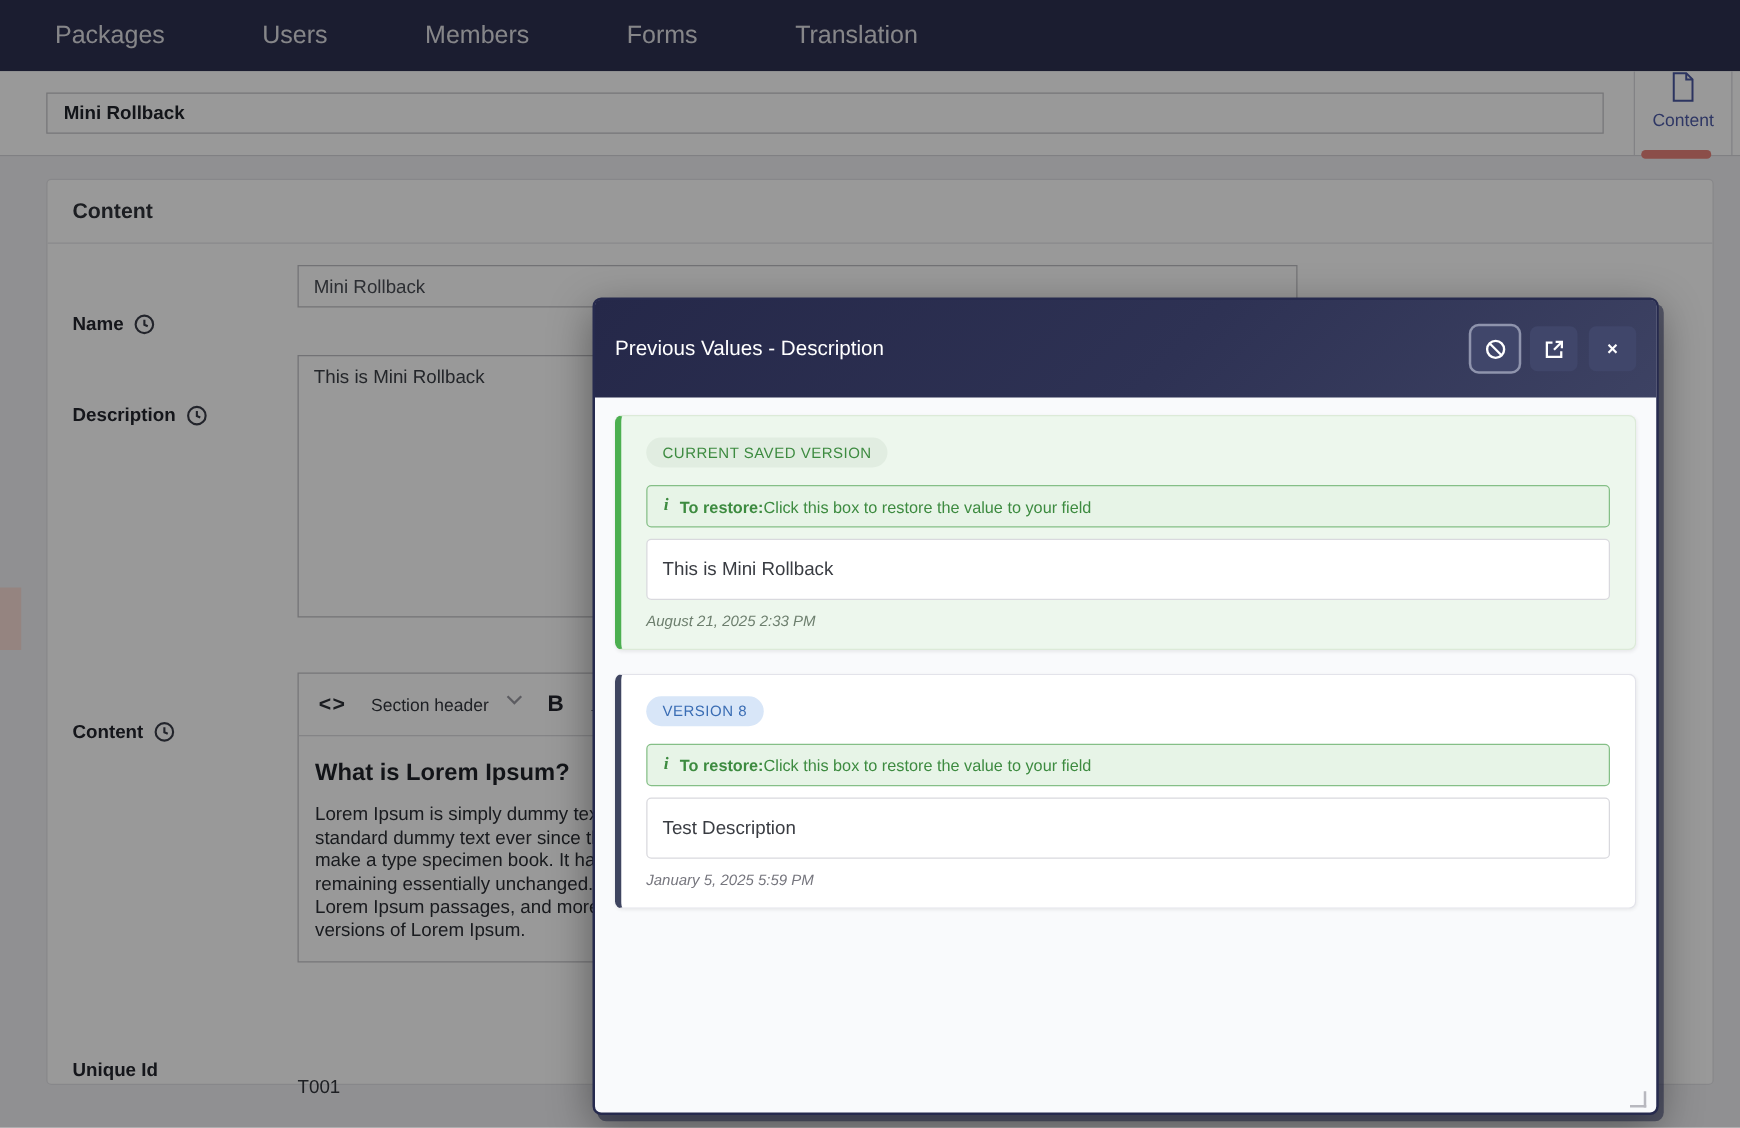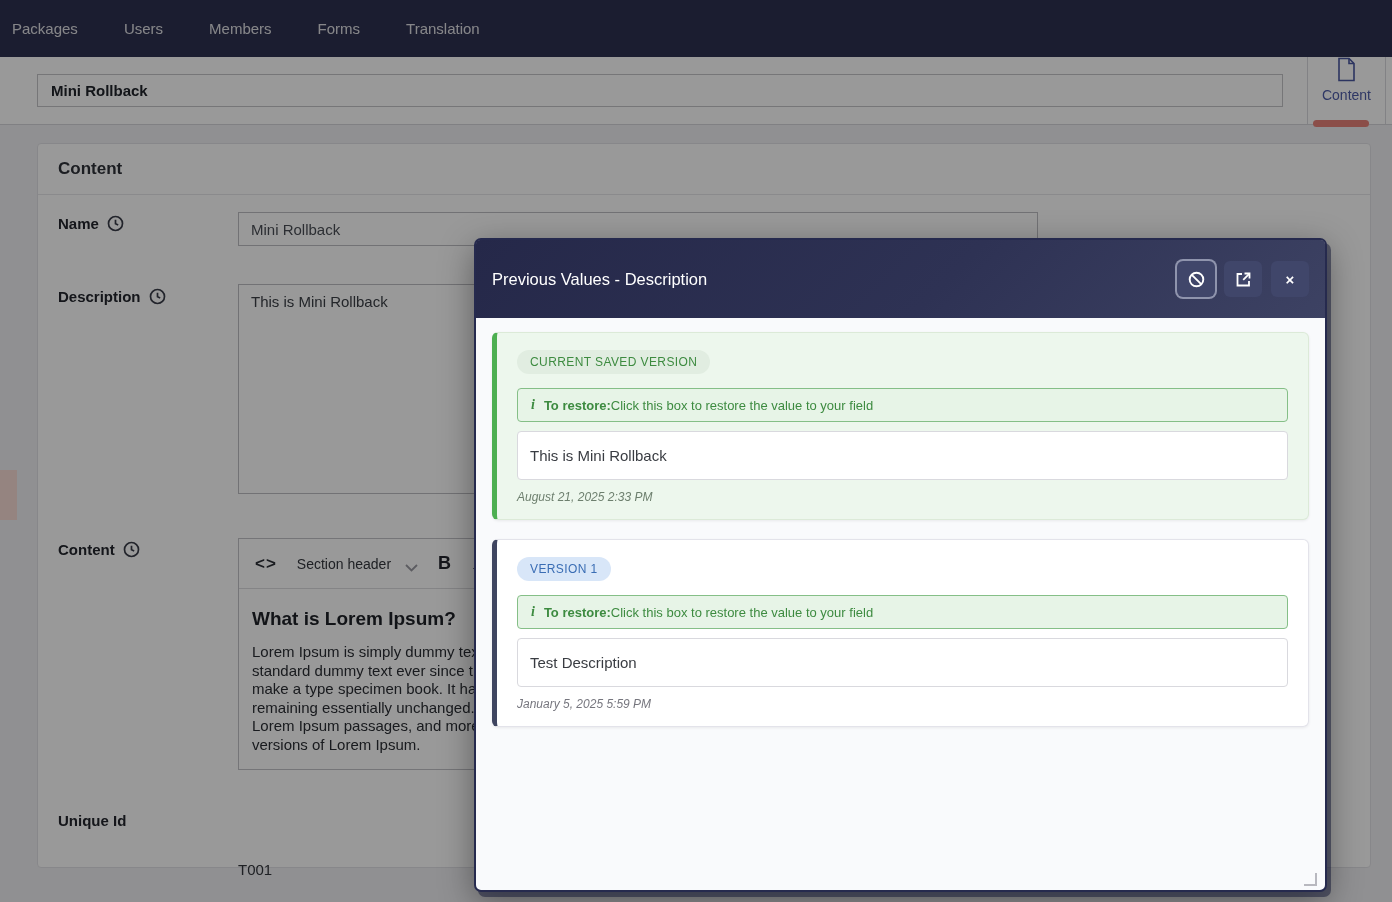--- a/index.html
+++ b/index.html
@@ -4,22 +4,22 @@
 <style>
   * { margin:0; padding:0; box-sizing:border-box; }
   html,body { width:1392px; height:902px; overflow:hidden;
     font-family:"Liberation Sans", sans-serif; background:#f1f1f4; }
 
   
   .page { position:absolute; inset:0; width:1392px; height:902px; }
 
   .topnav { position:absolute; left:0; top:0; width:1392px; height:57px;
     background:#2e3150; display:flex; align-items:center; padding-left:12px; }
-  .topnav .nav-item { color:rgba(255,255,255,0.85); font-size:15px;
-    padding:0 23px; cursor:pointer; }
+  .topnav .nav-item { color:rgba(255,255,255,0.85); font-size:20px;
+    padding:0 23px; cursor:pointer;margin-left:32px; }
   .topnav .nav-item:first-child{ padding-left:0; }
 
   .headerbar { position:absolute; left:0; top:57px; width:1392px; height:68px;
     background:#ffffff; border-bottom:1px solid #d6d6da; }
   .title-input { position:absolute; left:37px; top:17px; width:1246px; height:33px;
     border:1px solid #c5c5c8; background:#fff; font-family:"Liberation Sans",sans-serif;
     font-size:15px; font-weight:bold; color:#20242b; padding:0 13px; outline:none; }
   .tabsep { position:absolute; top:0; width:1px; height:67px; background:#d9d9de; }
   .apptab { position:absolute; left:1308px; top:0; width:77px; height:67px;
     text-align:center; cursor:pointer; }
@@ -28,35 +28,35 @@
   .tab-underline { position:absolute; left:5px; bottom:-3px; width:56px; height:7px;
     border-radius:4px; background:#e8837a; }
 
   .content-card { position:absolute; left:37px; top:143px; width:1334px; height:725px;
     background:#ffffff; border:1px solid #e2e2e6; border-radius:4px; }
   .card-heading { position:absolute; left:20px; top:15px; font-size:17px;
     font-weight:bold; color:#30333a; }
   .card-divider { position:absolute; left:0; top:50px; width:100%; height:1px; background:#e6e6ea; }
 
   .fld-label { position:absolute; left:20px; font-size:15px; font-weight:bold;
-    color:#23262d; display:flex; align-items:center; gap:8px; }
+    color:#23262d; display:flex; align-items:center; gap:8px;margin-top:36px; }
   .history-ic { display:inline-flex; }
   .name-input { position:absolute; left:200px; top:68px; width:800px; height:34px;
     border:1px solid #bfbfc4; background:#fff; font-family:"Liberation Sans",sans-serif;
     font-size:15px; color:#4a4e55; padding:0 12px; outline:none; }
   .desc-area { position:absolute; left:200px; top:140px; width:800px; height:210px;
     border:1px solid #bfbfc4; background:#fff; font-family:"Liberation Sans",sans-serif;
     font-size:15px; color:#3c4047; padding:8px 12px; resize:none; outline:none; }
 
   .editor { position:absolute; left:200px; top:394px; width:771px; height:232px;
     border:1px solid #c3c3c8; background:#fff; }
   .editor-toolbar { height:50px; border-bottom:1px solid #dcdce0;
     display:flex; align-items:center; padding:0 16px; gap:14px; }
   .tb-code { font-size:17px; font-weight:bold; color:#2c2f36; letter-spacing:1px; cursor:pointer; }
-  .tb-dd { display:flex; align-items:flex-end; gap:14px; font-size:14px; color:#34373e;
+  .tb-dd { display:flex; align-items:flex-start; gap:14px; font-size:14px; color:#34373e;
     padding:4px 6px; cursor:pointer; }
   .tb-b { font-size:18px; font-weight:bold; color:#23262d; cursor:pointer; }
   .tb-i { font-size:18px; font-style:italic; font-family:"Liberation Serif",serif;
     color:#23262d; cursor:pointer; padding-left:8px; }
   .editor-body { padding:12px 13px; }
   .doc-h { font-size:19px; font-weight:bold; color:#1f2228; margin:7px 0 13px; }
   .doc-p { font-size:15px; line-height:18.5px; color:#2b2e34; }
 
   .uid-label { top:668px; }
   .uid-value { position:absolute; left:200px; top:669px; font-size:15px; color:#33363c;margin-top:48px; }
@@ -233,21 +233,21 @@
         <span class="restore-i">i</span>
         <span>
           <span class="restore-strong">To restore:</span><span>Click this box to restore the value to your field</span>
         </span>
       </div>
       <div class="value-box">This is Mini Rollback</div>
       <div class="vstamp green">August 21, 2025 2:33 PM</div>
     </div>
 
     <div class="vcard slate">
-      <span class="vbadge blue">VERSION 1</span>
+      <span class="vbadge blue">VERSION 8</span>
       <div class="restore-box">
         <span class="restore-i">i</span>
         <span>
           <span class="restore-strong">To restore:</span><span>Click this box to restore the value to your field</span>
         </span>
       </div>
       <div class="value-box">Test Description</div>
       <div class="vstamp gray">January 5, 2025 5:59 PM</div>
     </div>
 

